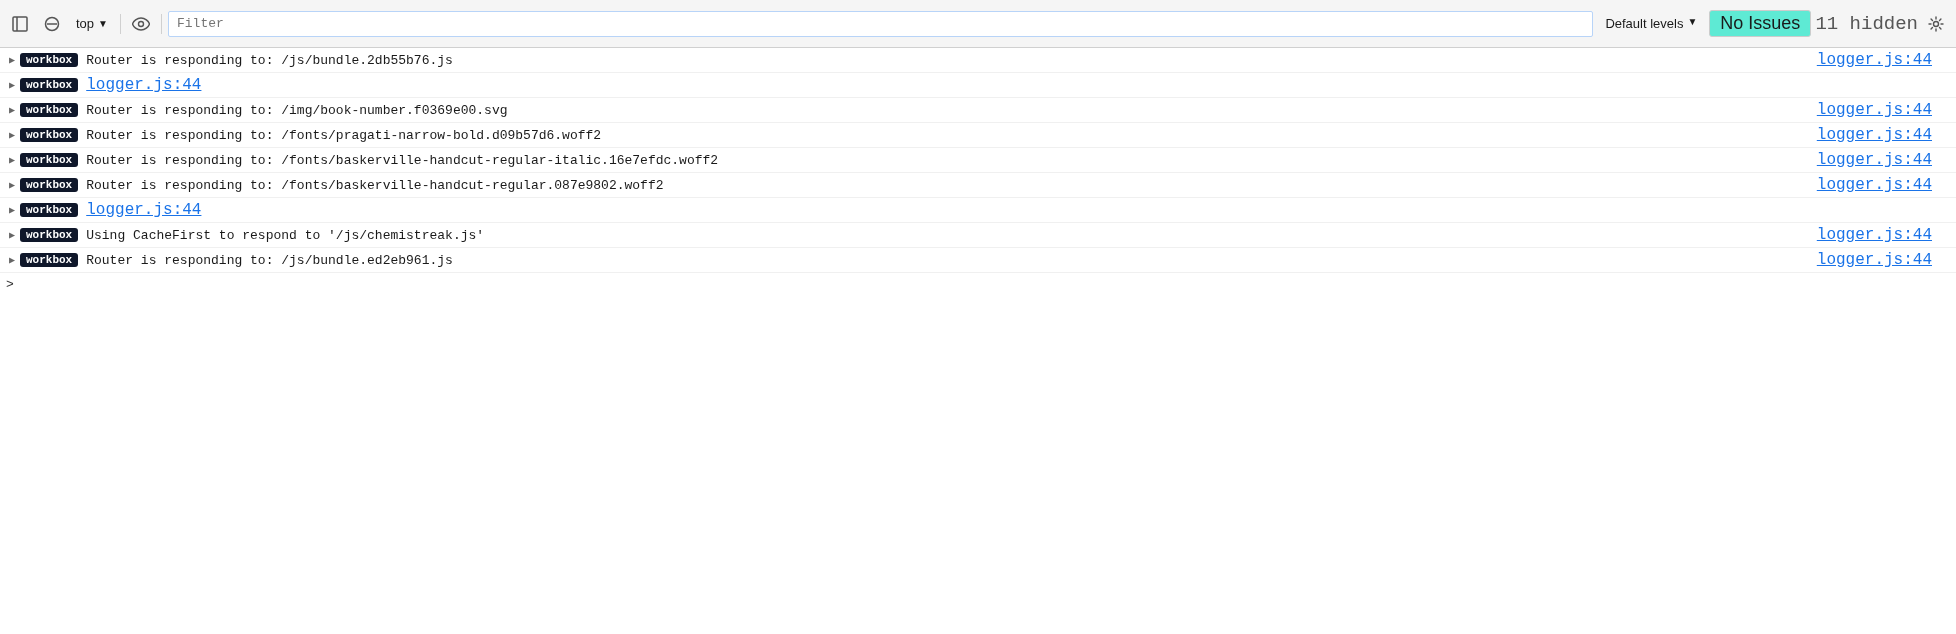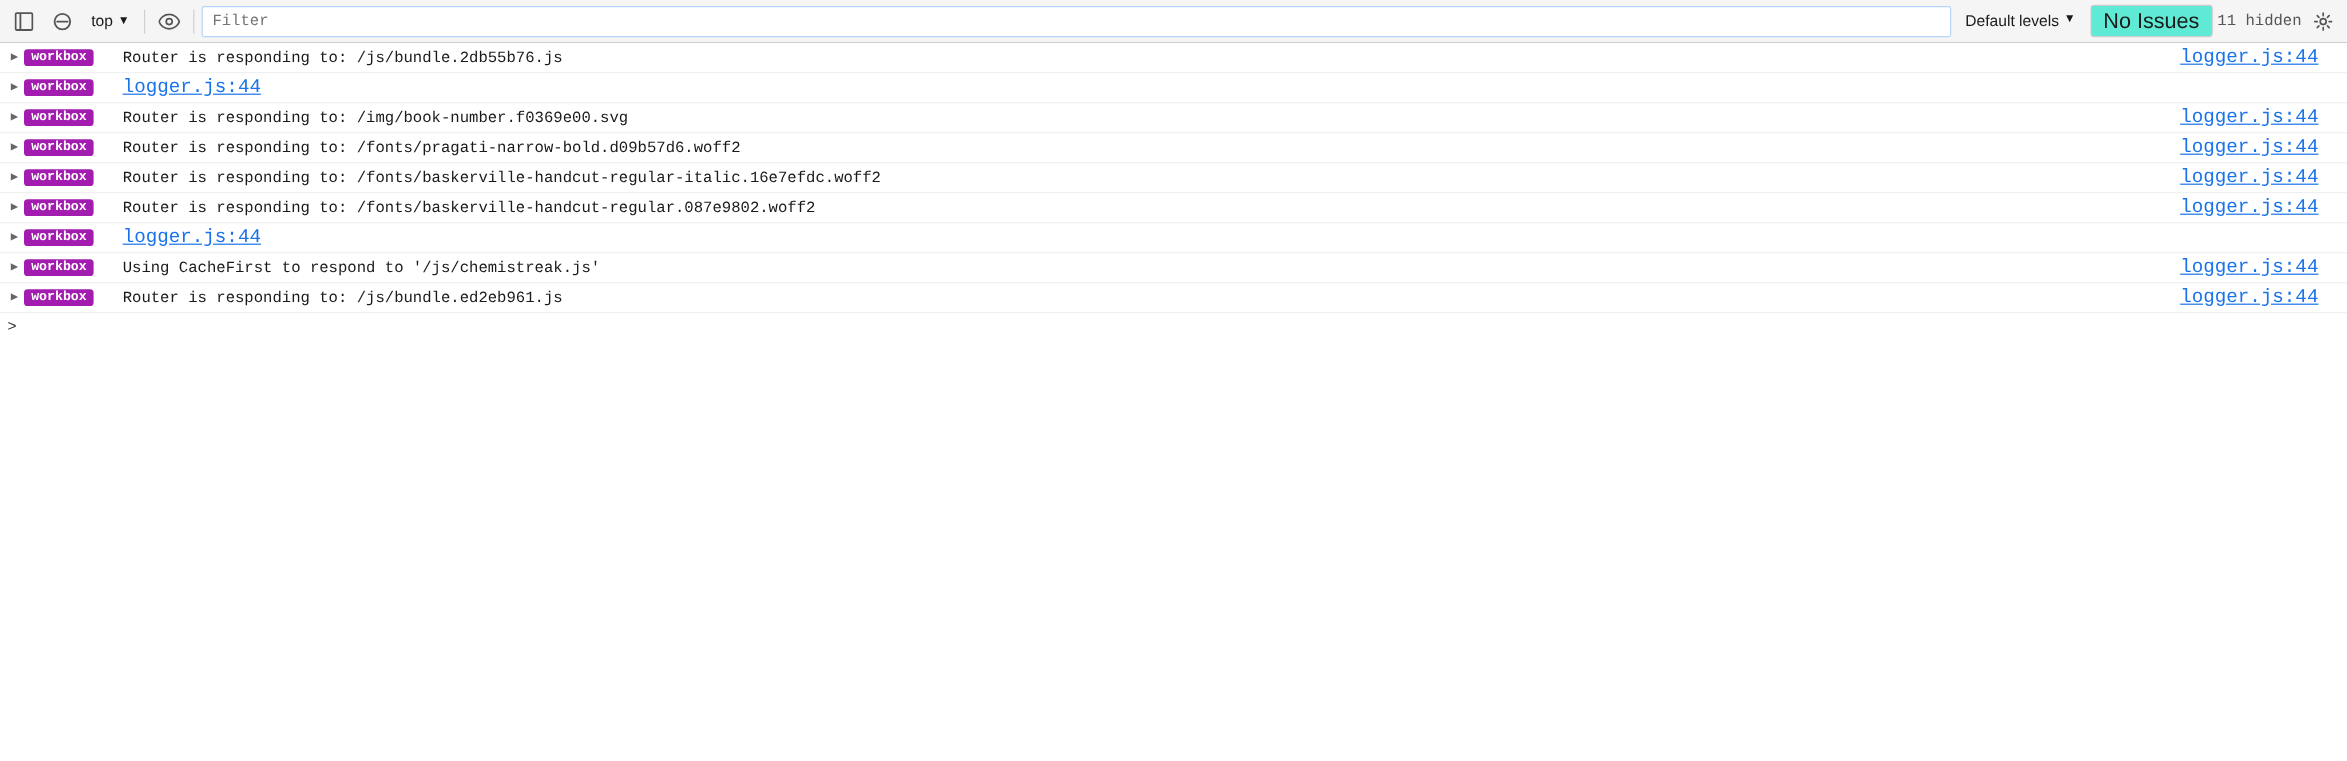--- a/index.html
+++ b/index.html
@@ -7,21 +7,21 @@
       background: #ffffff;
       font-family: 'Menlo', 'Monaco', 'Courier New', monospace;
       font-size: 13px;
       color: #1a1a1a;
     }
 
     
     .toolbar {
       display: flex;
       align-items: center;
-      height: 36px;
+      height: 48px;
       border-bottom: 1px solid #d0d0d0;
       padding: 0 6px;
       gap: 4px;
       background: #f5f5f5;
     }
 
     .toolbar-btn {
       display: flex;
       align-items: center;
       justify-content: center;
@@ -98,21 +98,21 @@
       padding: 2px 10px;
       border: 1px solid #ccc;
       background: #5eead4;
       border-radius: 3px;
       cursor: pointer;
       font-size: 18px;
       color: #1a1a1a;
     }
 
     .hidden-count {
-      font-size: 13px;
+      font-size: 19px;
       color: #555;
       white-space: nowrap;
     }
 
     .gear-btn {
       display: flex;
       align-items: center;
       justify-content: center;
       width: 28px;
       height: 24px;
@@ -145,27 +145,27 @@
       justify-content: center;
       cursor: pointer;
       flex-shrink: 0;
       color: #666;
       font-size: 10px;
     }
 
     .workbox-badge {
       display: inline-flex;
       align-items: center;
-      background: #a21caf;
+      background: #0f172a;
       color: #fff;
       font-size: 11px;
       font-weight: bold;
       padding: 1px 6px;
       border-radius: 3px;
-      margin-right: 24px;
+      margin-right: 8px;
       flex-shrink: 0;
       font-family: inherit;
     }
 
     .log-text {
       font-family: Liberation Mono, monospace;
       font-size: 13px;
       color: #1a1a1a;
       flex: 1;
     }

